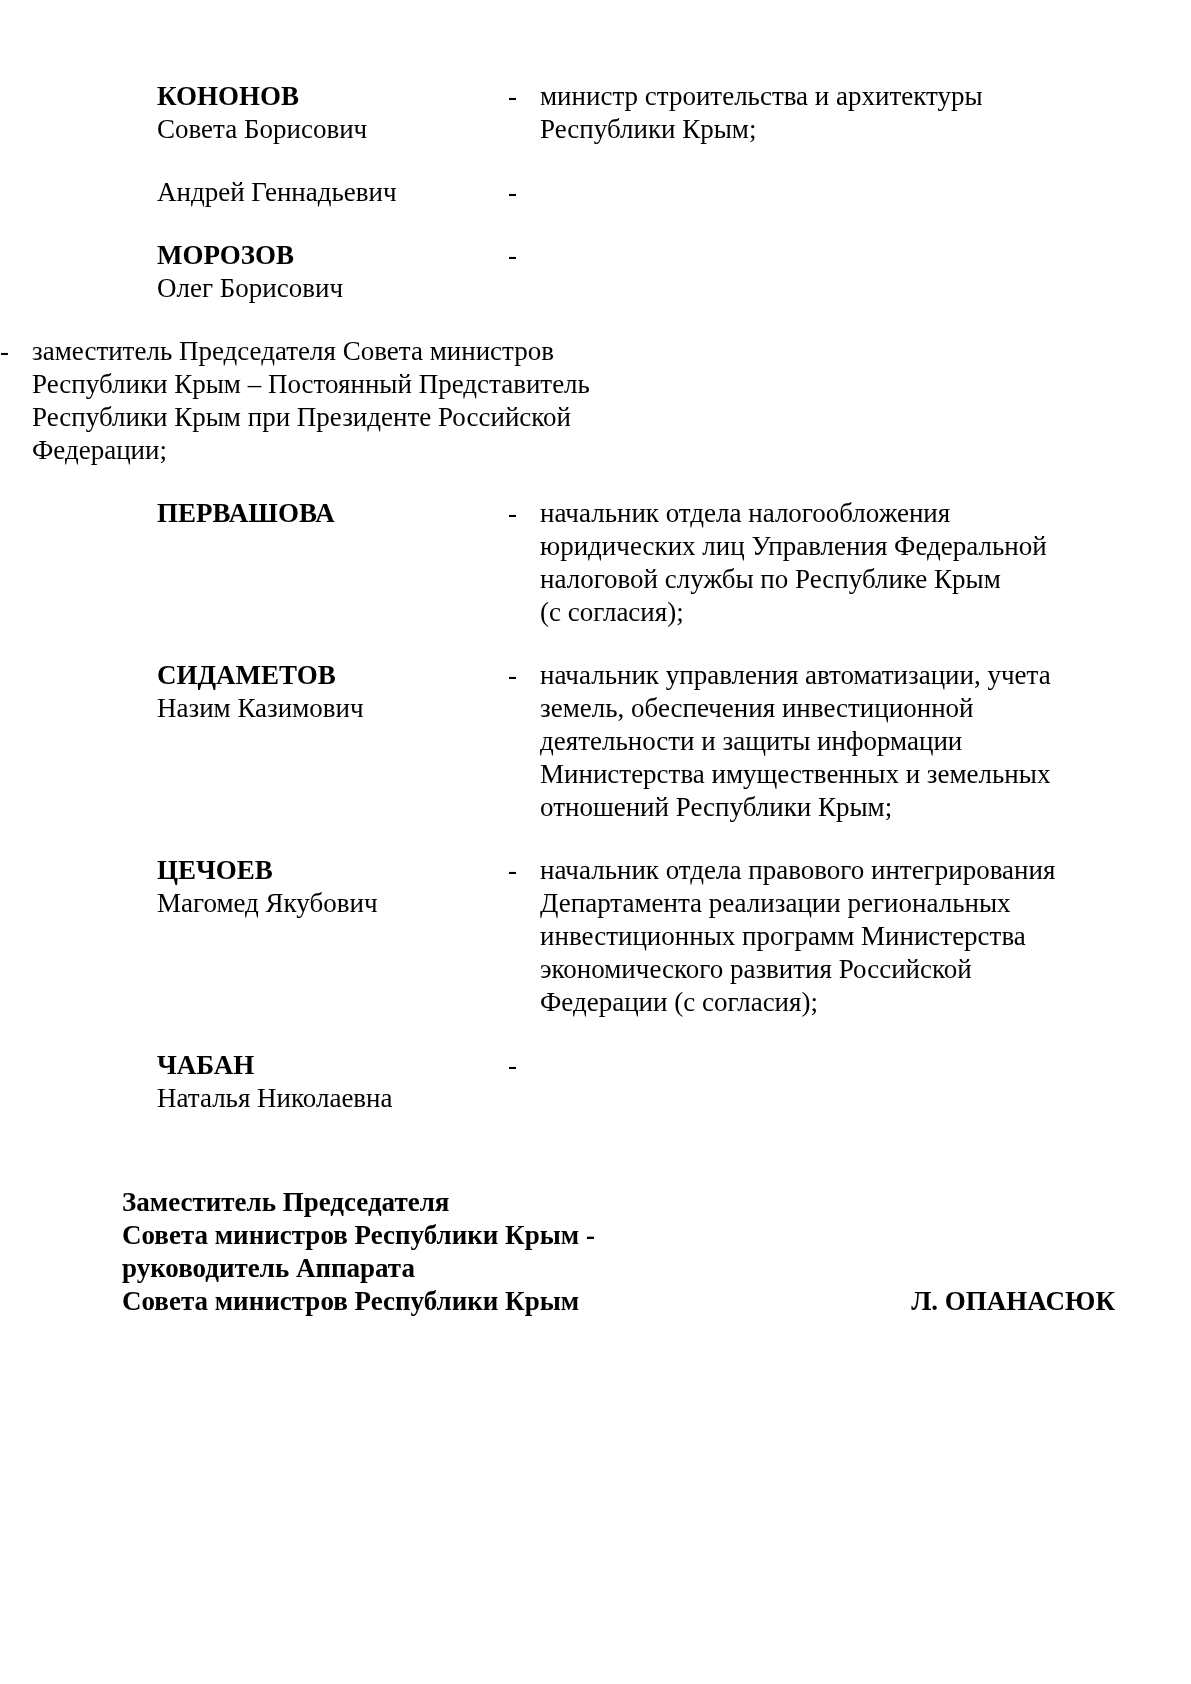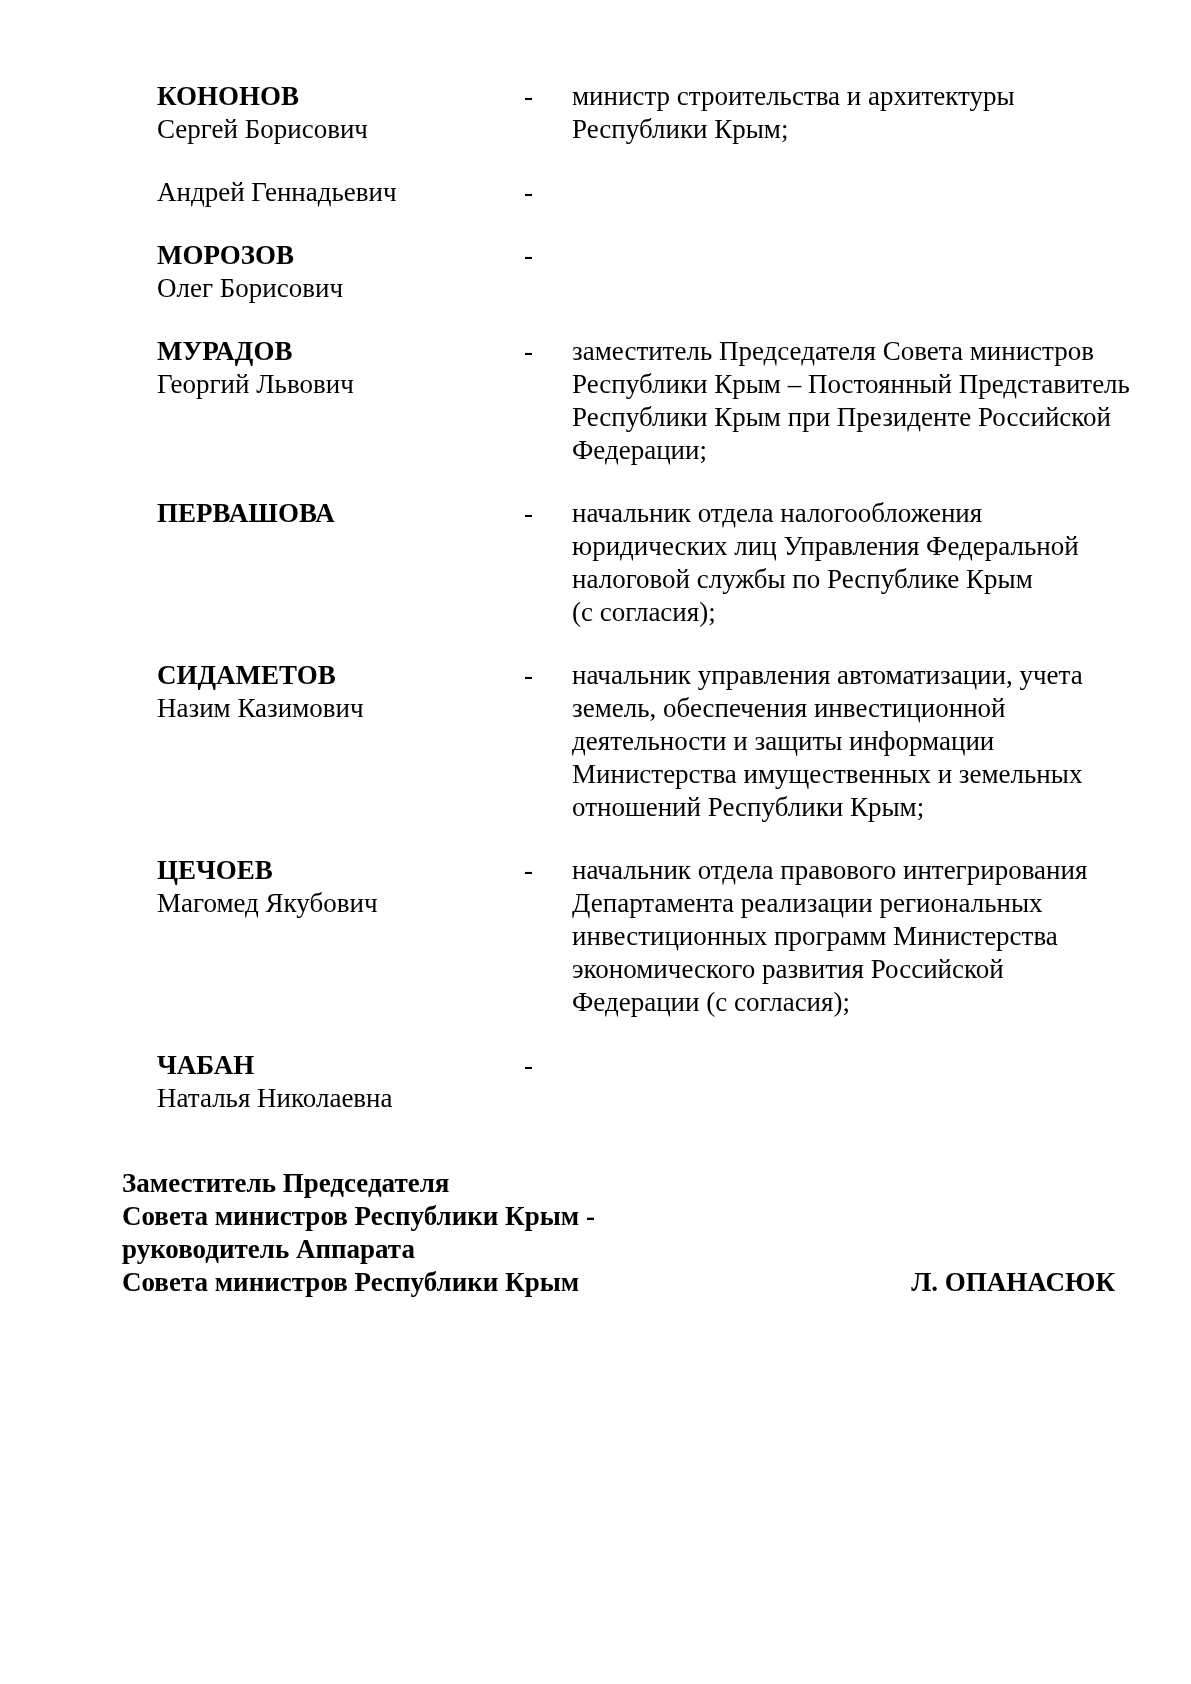--- a/index.html
+++ b/index.html
@@ -14,60 +14,59 @@
     line-height: 33px;
     overflow: hidden;
   }
   .content {
     padding-top: 80px;
   }
   .entry {
     display: flex;
     align-items: flex-start;
     margin-bottom: 30px;
-    gap: 16px;
   }
   .name-col {
     flex: 0 0 351px;
     margin-left: 157px;
   }
   .surname {
     font-weight: bold;
   }
   .dash-col {
     flex: 0 0 32px;
   }
   .desc {
     flex: 1;
     white-space: pre-line;
     padding-right: 48px;
   }
   .signature {
     margin-left: 122px;
-    margin-top: 52px;
+    margin-top: 71px;
     width: 993px;
     font-weight: bold;
   }
   .sig-lines {
     white-space: pre-line;
   }
   .sig-last {
     display: flex;
     justify-content: space-between;
   }
 </style>
 </head>
 <body>
 
 <div class="content">
 
   <div class="entry">
     <div class="name-col">
       <div class="surname">КОНОНОВ</div>
-      <div class="given">Сергей Борисович</div>
+      <div class="given">Совета Борисович</div>
     </div>
     <div class="dash-col">-</div>
     <div class="desc">министр строительства и архитектуры
 Республики Крым;</div>
   </div>
 
   <div class="entry">
     <div class="name-col">
       <div class="given">Андрей Геннадьевич</div>
     </div>
@@ -76,24 +75,20 @@
 
   <div class="entry">
     <div class="name-col">
       <div class="surname">МОРОЗОВ</div>
       <div class="given">Олег Борисович</div>
     </div>
     <div class="dash-col">-</div>
   </div>
 
   <div class="entry">
-    <div class="name-col">
-      <div class="surname">МУРАДОВ</div>
-      <div class="given">Георгий Львович</div>
-    </div>
     <div class="dash-col">-</div>
     <div class="desc">заместитель Председателя Совета министров
 Республики Крым – Постоянный Представитель
 Республики Крым при Президенте Российской
 Федерации;</div>
   </div>
 
   <div class="entry">
     <div class="name-col">
       <div class="surname">ПЕРВАШОВА</div>

